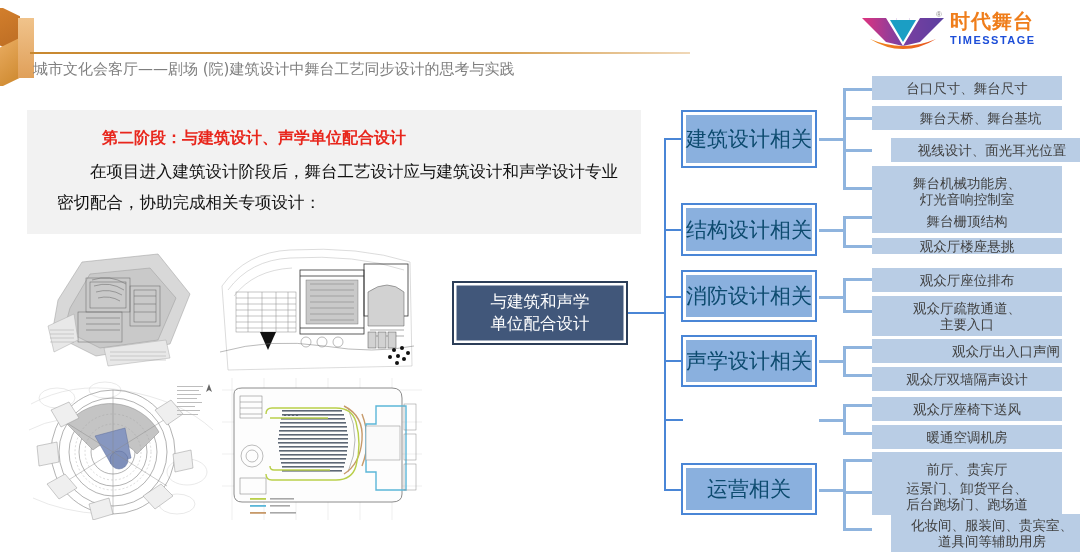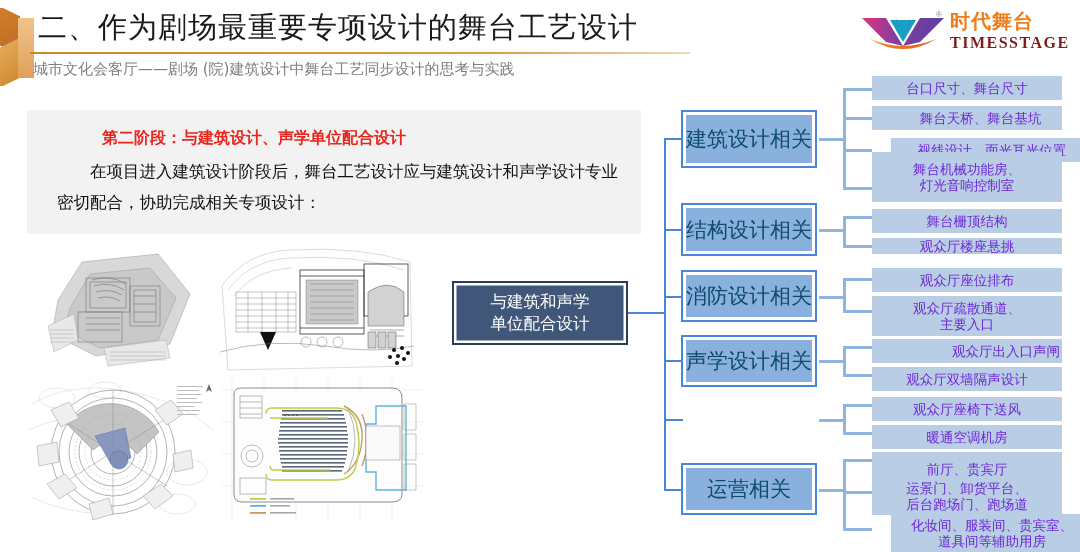--- a/index.html
+++ b/index.html
@@ -46,23 +46,23 @@
     font-size:15px;color:#7f7f7f;white-space:nowrap;
     font-family:"DejaVu Sans","Liberation Sans",sans-serif;
   }
 
   
   .logo{position:absolute;right:8px;top:6px;width:212px;height:50px;}
   .logo-mark{position:absolute;left:0;top:6px;width:86px;height:40px;}
   .logo-cn{position:absolute;left:90px;top:2px;font-size:20px;font-weight:bold;
     color:#ef7d1a;font-family:"DejaVu Sans","Liberation Sans",sans-serif;
     letter-spacing:1px;white-space:nowrap;}
-  .logo-en{position:absolute;left:90px;top:28px;font-size:16px;font-weight:bold;
-    color:#7f1d1d;letter-spacing:1.5px;white-space:nowrap;
-    font-family:Liberation Serif, serif;}
+  .logo-en{position:absolute;left:90px;top:28px;font-size:11px;font-weight:bold;
+    color:#1d4ed8;letter-spacing:1.5px;white-space:nowrap;
+    font-family:Liberation Sans, sans-serif;}
   .logo-reg{position:absolute;left:76px;top:4px;font-size:8px;color:#888;}
 
   
   .txtpanel{
     position:absolute;left:27px;top:110px;width:614px;height:124px;
     background:#f2f2f2;
   }
   .stage-label{
     position:absolute;left:75px;top:18px;font-size:16px;font-weight:bold;
     color:#e8261c;white-space:nowrap;
@@ -110,42 +110,41 @@
   .m1{top:110px;height:58px;}
   .m2{top:203px;height:53px;}
   .m3{top:270px;height:52px;}
   .m4{top:335px;height:52px;}
   .m5{top:393px;height:52px;}
   .m6{top:463px;height:52px;}
 
   
   .leaf{
     left:872px;width:190px;background:#b9cde5;
-    color:#6d28d9;font-size:13.5px;line-height:16px;
+    color:#404040;font-size:13.5px;line-height:16px;
     font-family:"DejaVu Sans","Liberation Sans",sans-serif;
     padding:0 2px;box-sizing:border-box;
   }
   .leaf.wide{left:891px;width:202px;}
 
   
   .ln{position:absolute;background:#4a86d6;}
   .ln2{position:absolute;background:#8fb4de;}
 </style>
 </head>
 <body>
 
 <div class="slide">
 
   <div class="hdr-cube">
     <i class="f1"></i>
       <i class="f2"></i>
       <i class="f3"></i>
   </div>
 
-  <div class="title">二、作为剧场最重要专项设计的舞台工艺设计</div>
   <div class="title-rule"></div>
   <div class="subtitle">城市文化会客厅——剧场 (院)建筑设计中舞台工艺同步设计的思考与实践</div>
 
   <div class="logo">
     <div class="logo-mark">
       <svg viewBox="0 0 86 40" xmlns="http://www.w3.org/2000/svg">
         <defs>
           <linearGradient id="lgA" x1="0" y1="0" x2="1" y2="0">
             <stop offset="0" stop-color="#e0337f"></stop>
             <stop offset="0.45" stop-color="#7d3fa0"></stop>
@@ -446,21 +445,21 @@
 
   <div class="node leaf" style="top:76px;height:24px;">
     <span>台口尺寸、舞台尺寸</span>
     </div>
   <div class="node leaf" style="top:106px;height:24px;padding-left:29px;">
     <span>舞台天桥、舞台基坑</span>
     </div>
   <div class="node leaf wide" style="top:138px;height:24px;">
     <span>视线设计、面光耳光位置</span>
     </div>
-  <div class="node leaf" style="top:152px;height:50px;">
+  <div class="node leaf" style="top:166px;height:50px;">
     <span>舞台机械功能房、<br>灯光音响控制室</span>
     </div>
 
   <div class="node leaf" style="top:209px;height:24px;">
     <span>舞台栅顶结构</span>
     </div>
   <div class="node leaf" style="top:238px;height:16px;">
     <span>观众厅楼座悬挑</span>
     </div>
 

